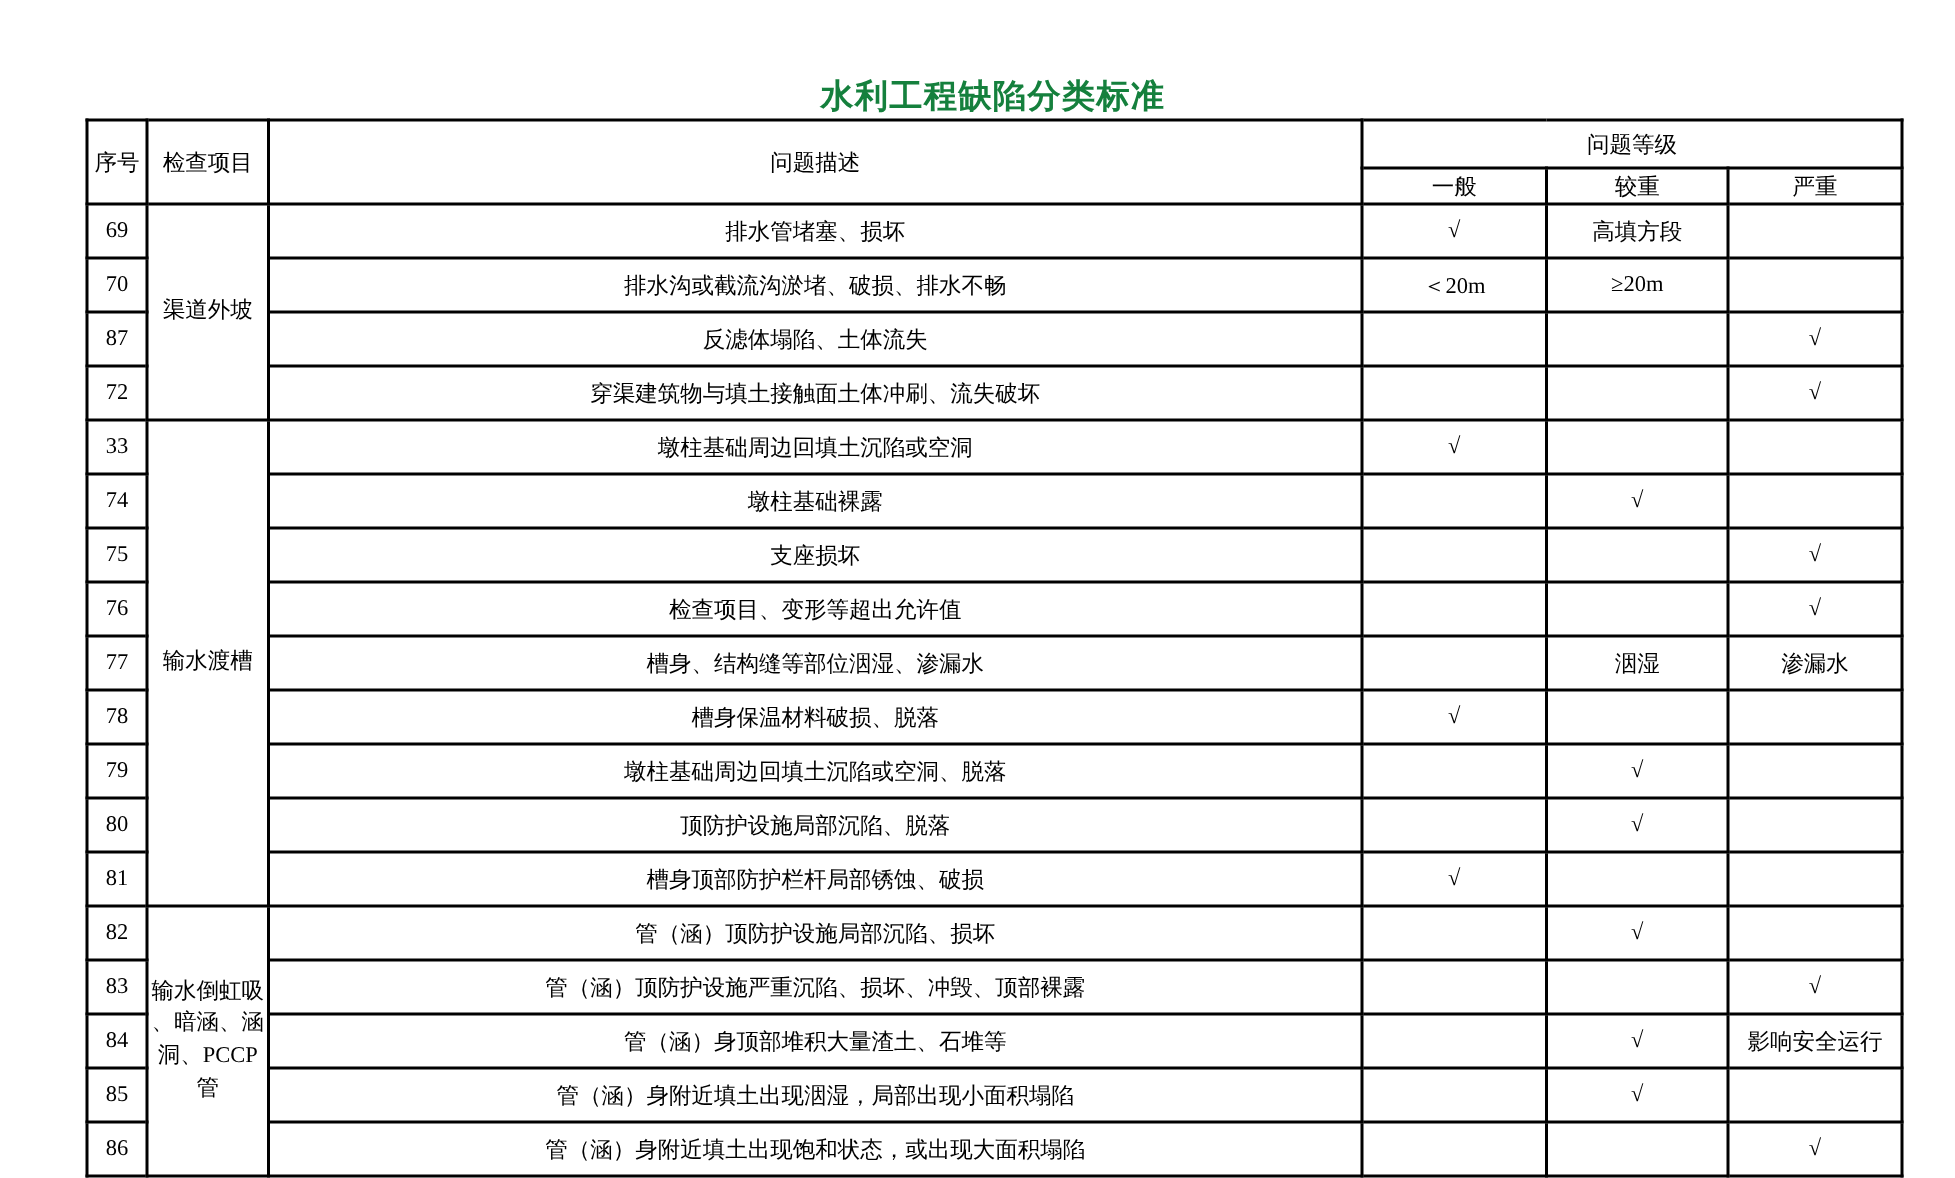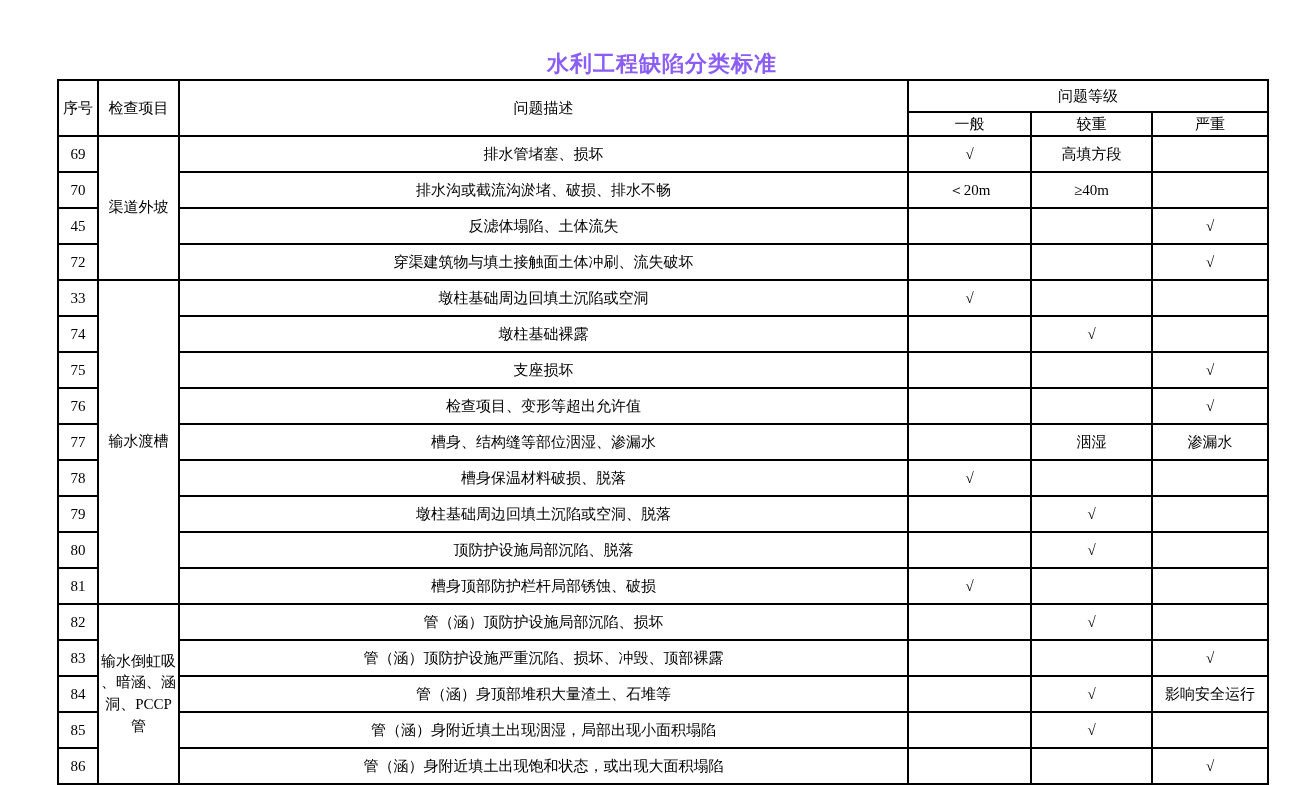--- a/index.html
+++ b/index.html
@@ -13,21 +13,21 @@
   }
   .page { position: absolute; inset: 0; background: #ffffff; }
   .doc-title {
     position: absolute;
     left: 57px; top: 49px; width: 1210px;
     text-align: center;
     font-family: "Liberation Sans", "DejaVu Sans", sans-serif;
     font-weight: 700;
     font-size: 22px;
     letter-spacing: 1px;
-    color: #8b5cf6;
+    color: #15803d;
     white-space: nowrap;
   }
   table.defect-table {
     position: absolute;
     left: 57px; top: 79px;
     width: 1210px;
     border-collapse: collapse;
     table-layout: fixed;
   }
   .defect-table th, .defect-table td {
@@ -91,25 +91,25 @@
           <td class="cell-cat" rowspan="4">渠道外坡</td>
           <td class="cell-desc">排水管堵塞、损坏</td>
           <td class="cell-level">√</td>
           <td class="cell-level">高填方段</td>
           <td class="cell-level"></td>
         </tr>
         <tr>
           <td class="cell-num">70</td>
           <td class="cell-desc">排水沟或截流沟淤堵、破损、排水不畅</td>
           <td class="cell-level">＜20m</td>
-          <td class="cell-level">≥40m</td>
-          <td class="cell-level"></td>
-        </tr>
-        <tr>
-          <td class="cell-num">45</td>
+          <td class="cell-level">≥20m</td>
+          <td class="cell-level"></td>
+        </tr>
+        <tr>
+          <td class="cell-num">87</td>
           <td class="cell-desc">反滤体塌陷、土体流失</td>
           <td class="cell-level"></td>
           <td class="cell-level"></td>
           <td class="cell-level">√</td>
         </tr>
         <tr>
           <td class="cell-num">72</td>
           <td class="cell-desc">穿渠建筑物与填土接触面土体冲刷、流失破坏</td>
           <td class="cell-level"></td>
           <td class="cell-level"></td>

